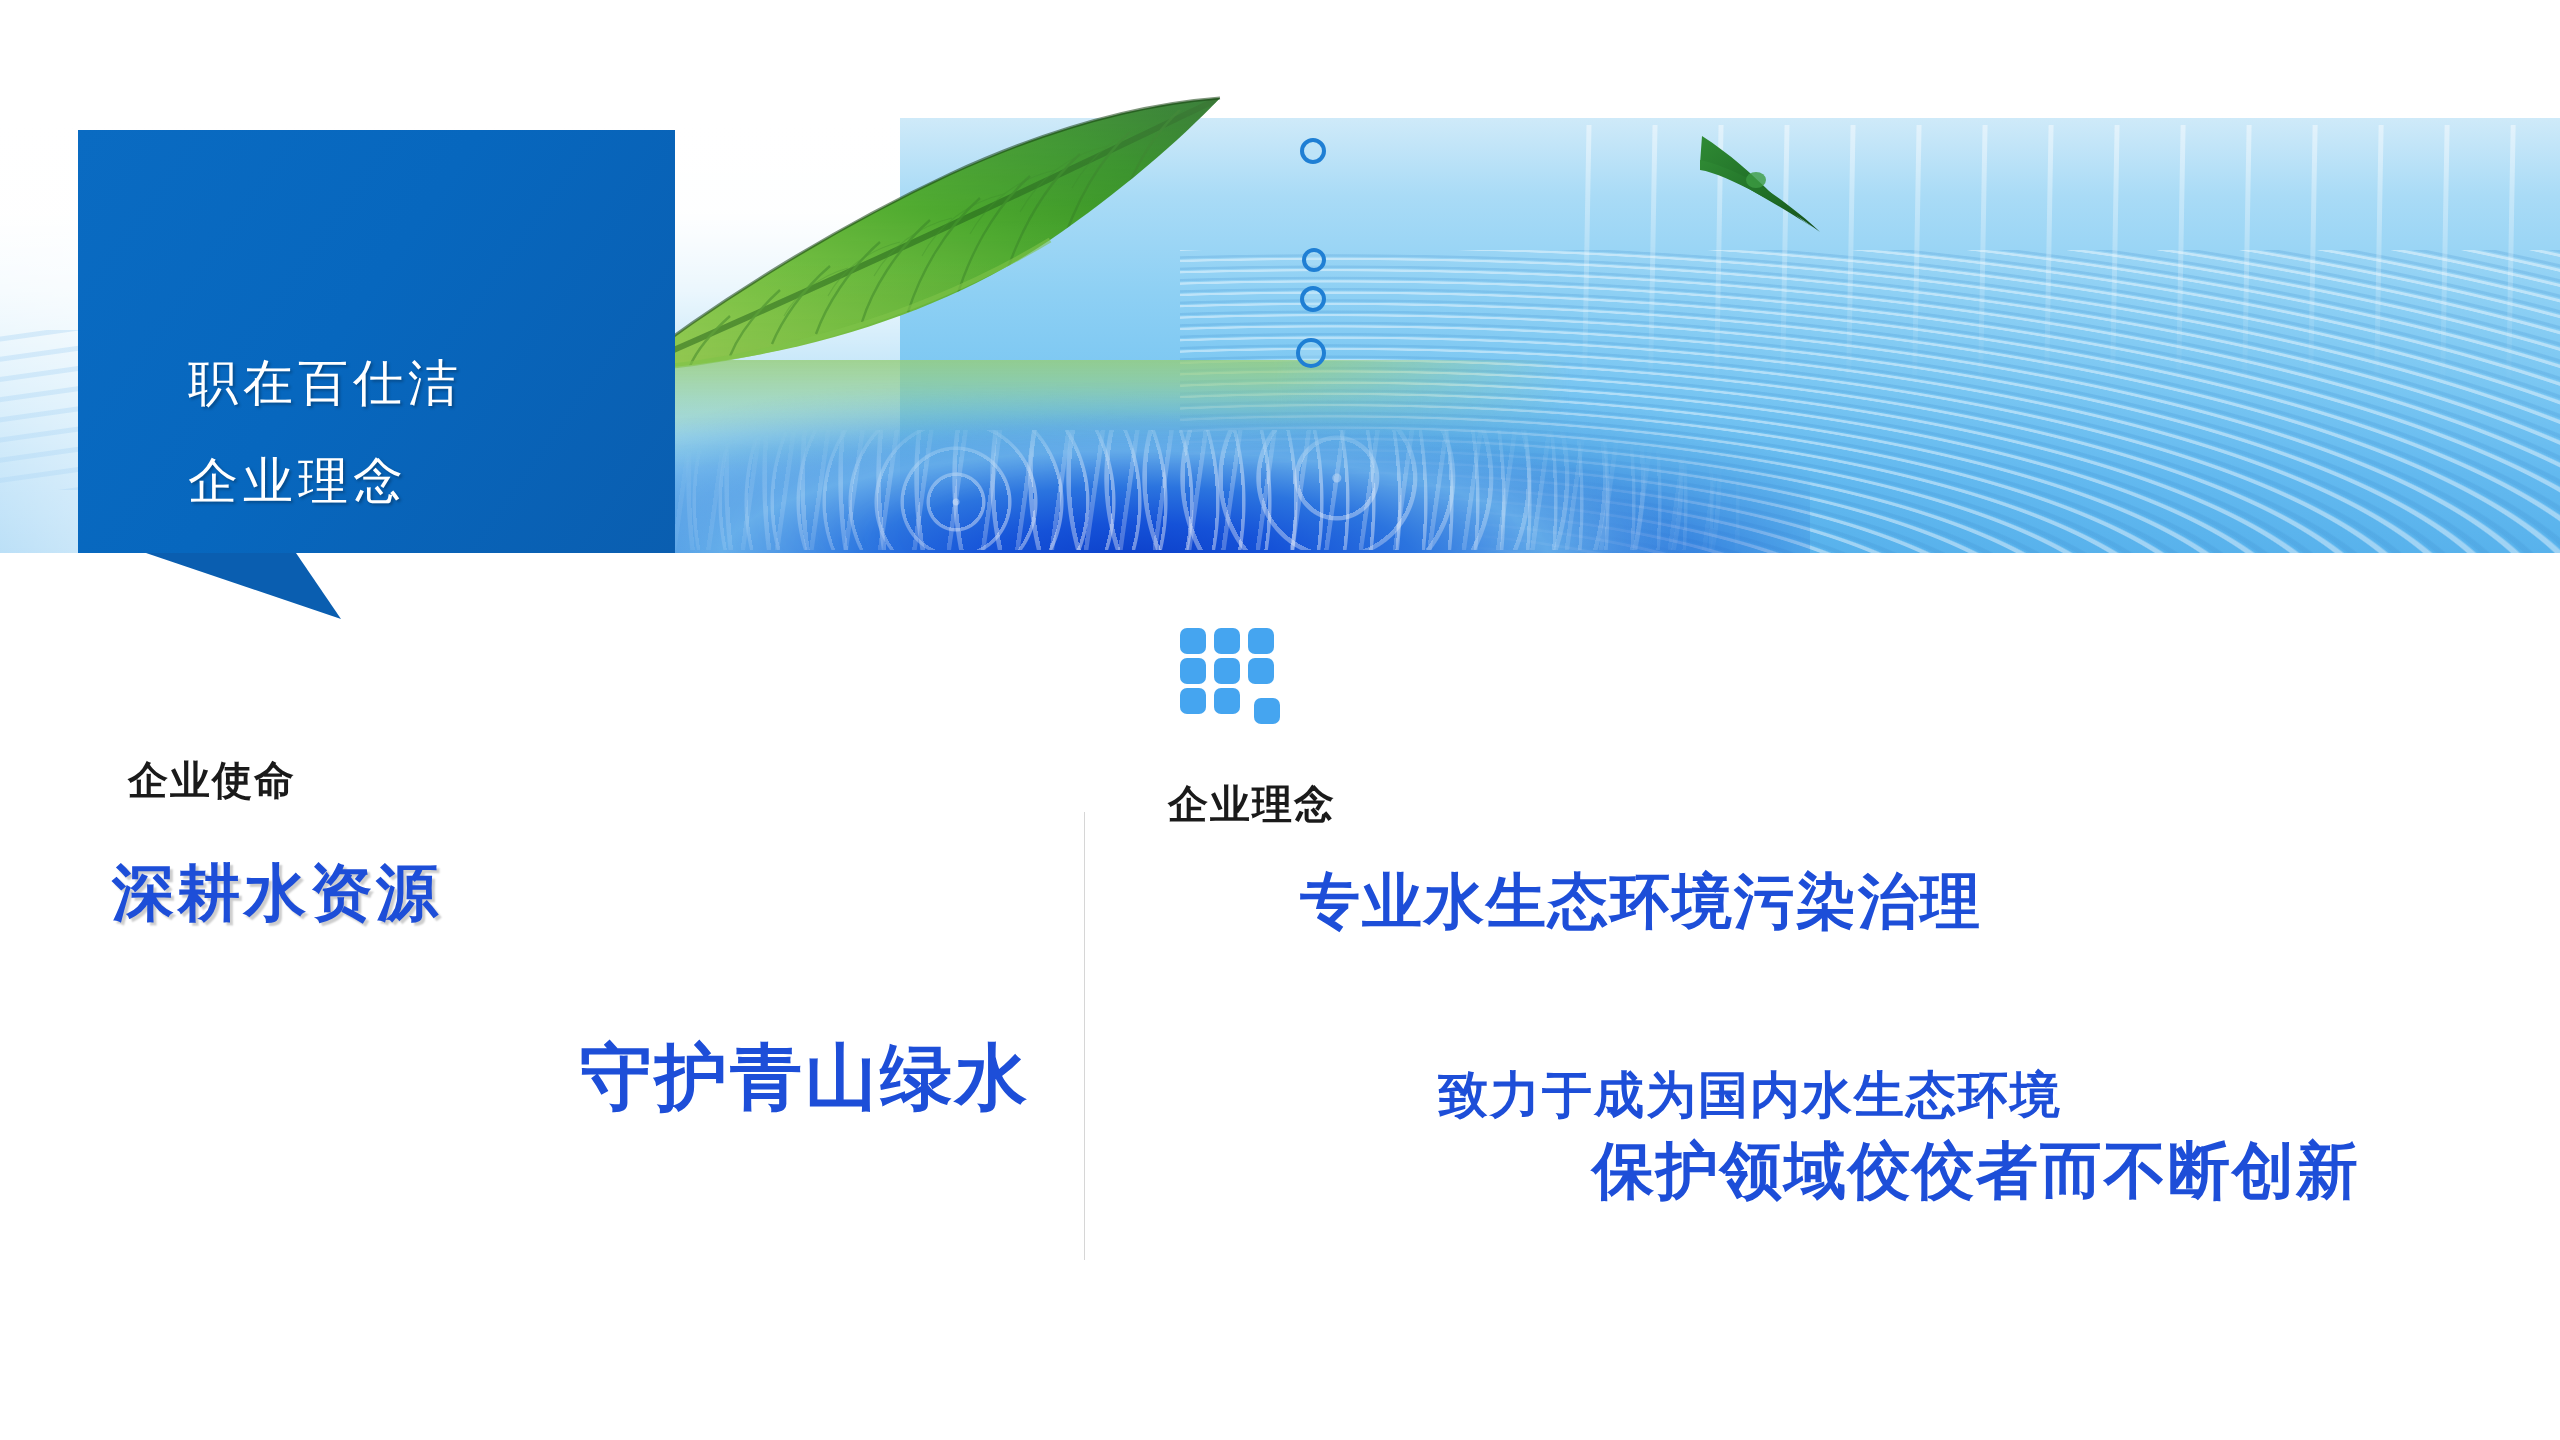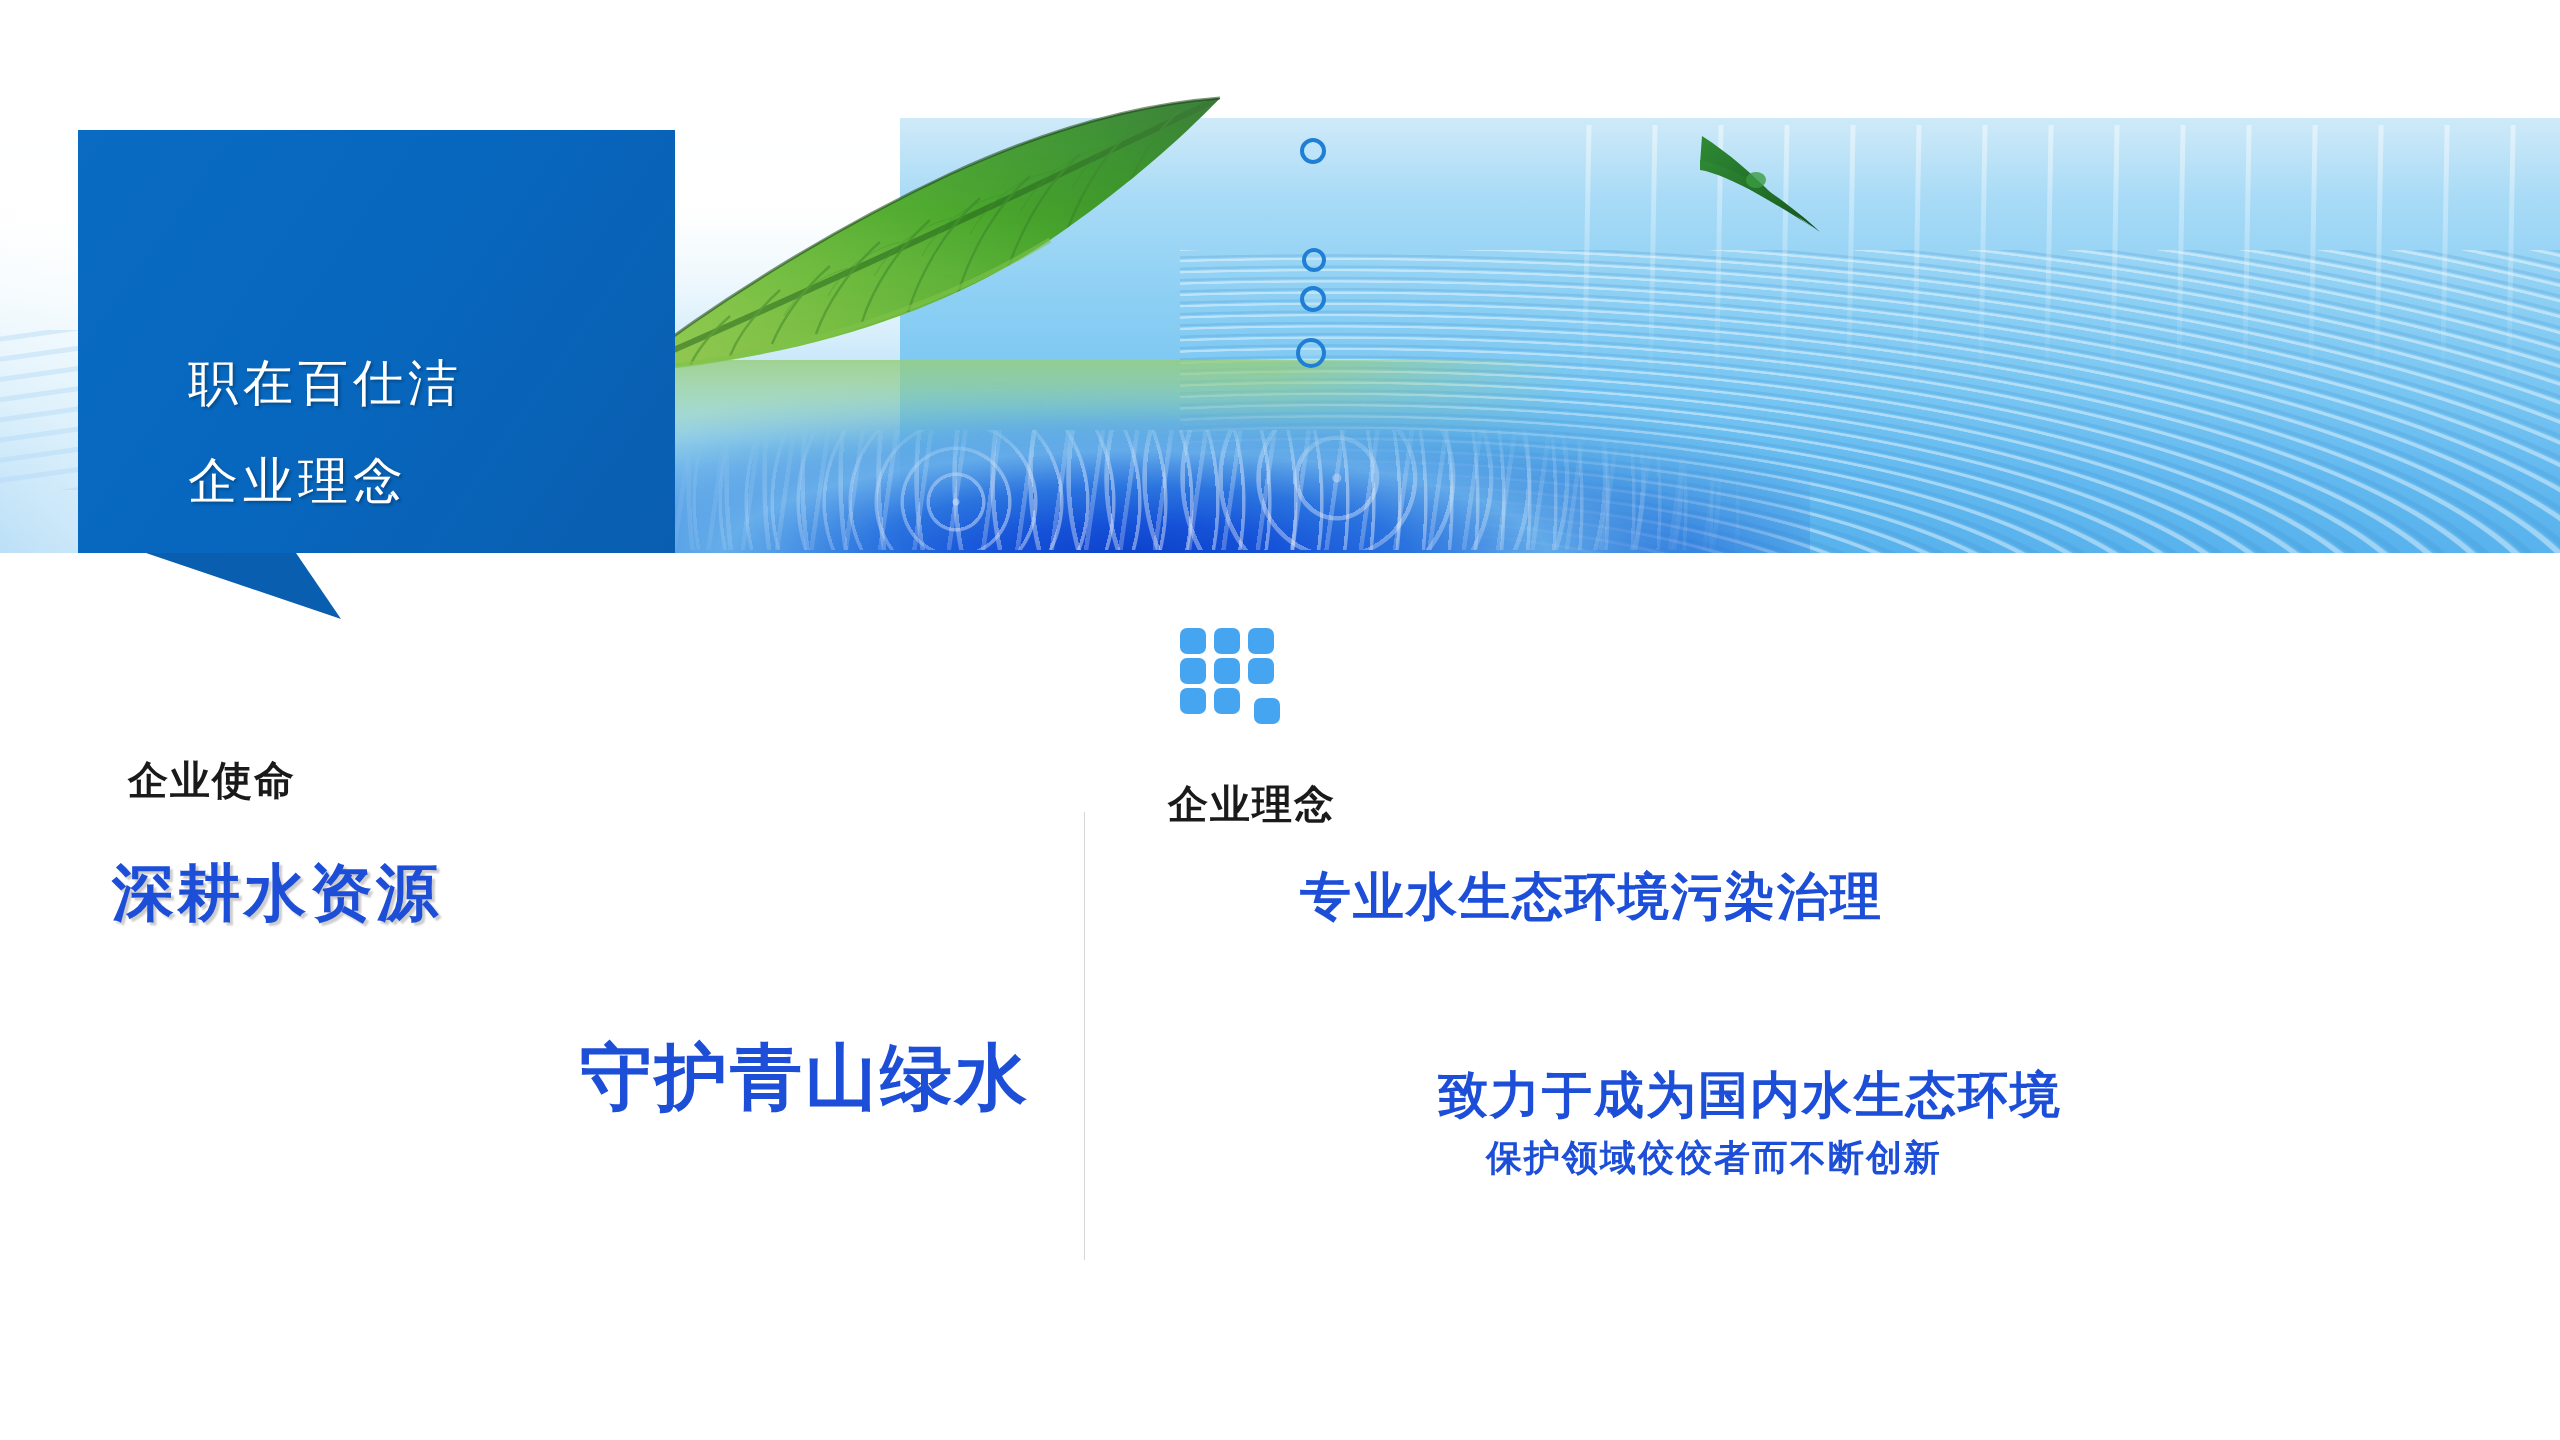--- a/index.html
+++ b/index.html
@@ -299,33 +299,33 @@
   }
   #mission-line-2 {
     left: 580px;
     top: 1042px;
     font-size: 72px;
     letter-spacing: 3px;
   }
   #philosophy-line-1 {
     left: 1300px;
     top: 872px;
-    font-size: 51px;
+    font-size: 60px;
     letter-spacing: 2px;
   }
   #philosophy-line-2 {
     left: 1438px;
     top: 1070px;
     font-size: 50px;
     letter-spacing: 2px;
   }
   #philosophy-line-3 {
-    left: 1486px;
+    left: 1592px;
     top: 1140px;
-    font-size: 36px;
+    font-size: 62px;
     letter-spacing: 2px;
   }
 </style>
 </head>
 <body>
 
 <div class="banner">
   <div class="banner-sky"></div>
   <div class="ripples-right"></div>
   <div class="ripples-right2"></div>

